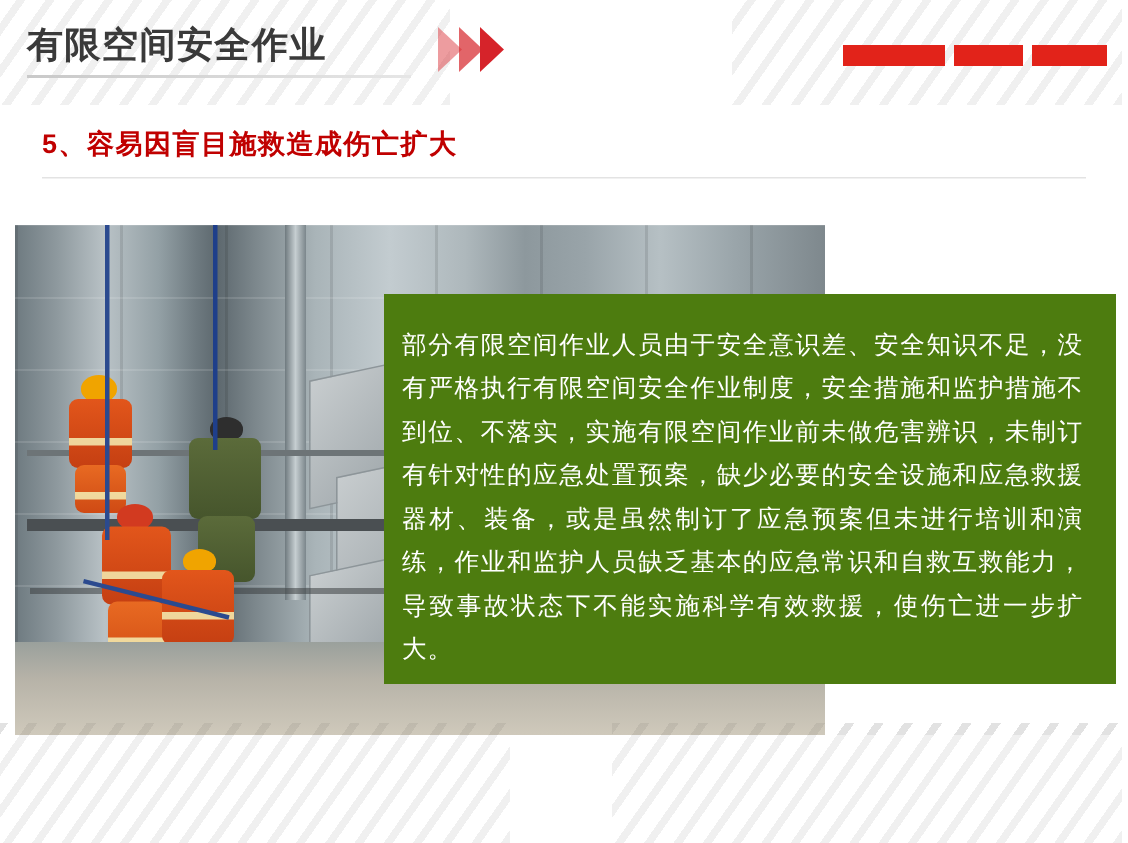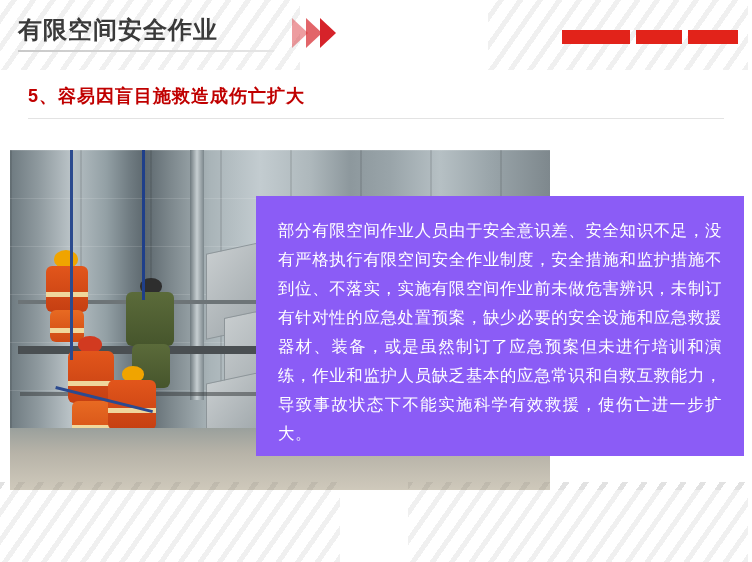--- a/index.html
+++ b/index.html
@@ -196,22 +196,22 @@
   }
   .rope-b { background:#1f3f8a; }
 
   
   .red-panel {
     position: absolute;
     left: 256px;
     top: 196px;
     width: 488px;
     height: 260px;
-    background: #8b5cf6;
-    padding: 20px 22px 16px 22px;
+    background: #4d7c0f;
+    padding: 20px 22px 16px 12px;
   }
   .red-panel p {
     color: #ffffff;
     font-size: 16.4px;
     line-height: 29px;
     letter-spacing: 0.6px;
     text-align: justify;
     font-family: "Liberation Sans", sans-serif;
   }
 

